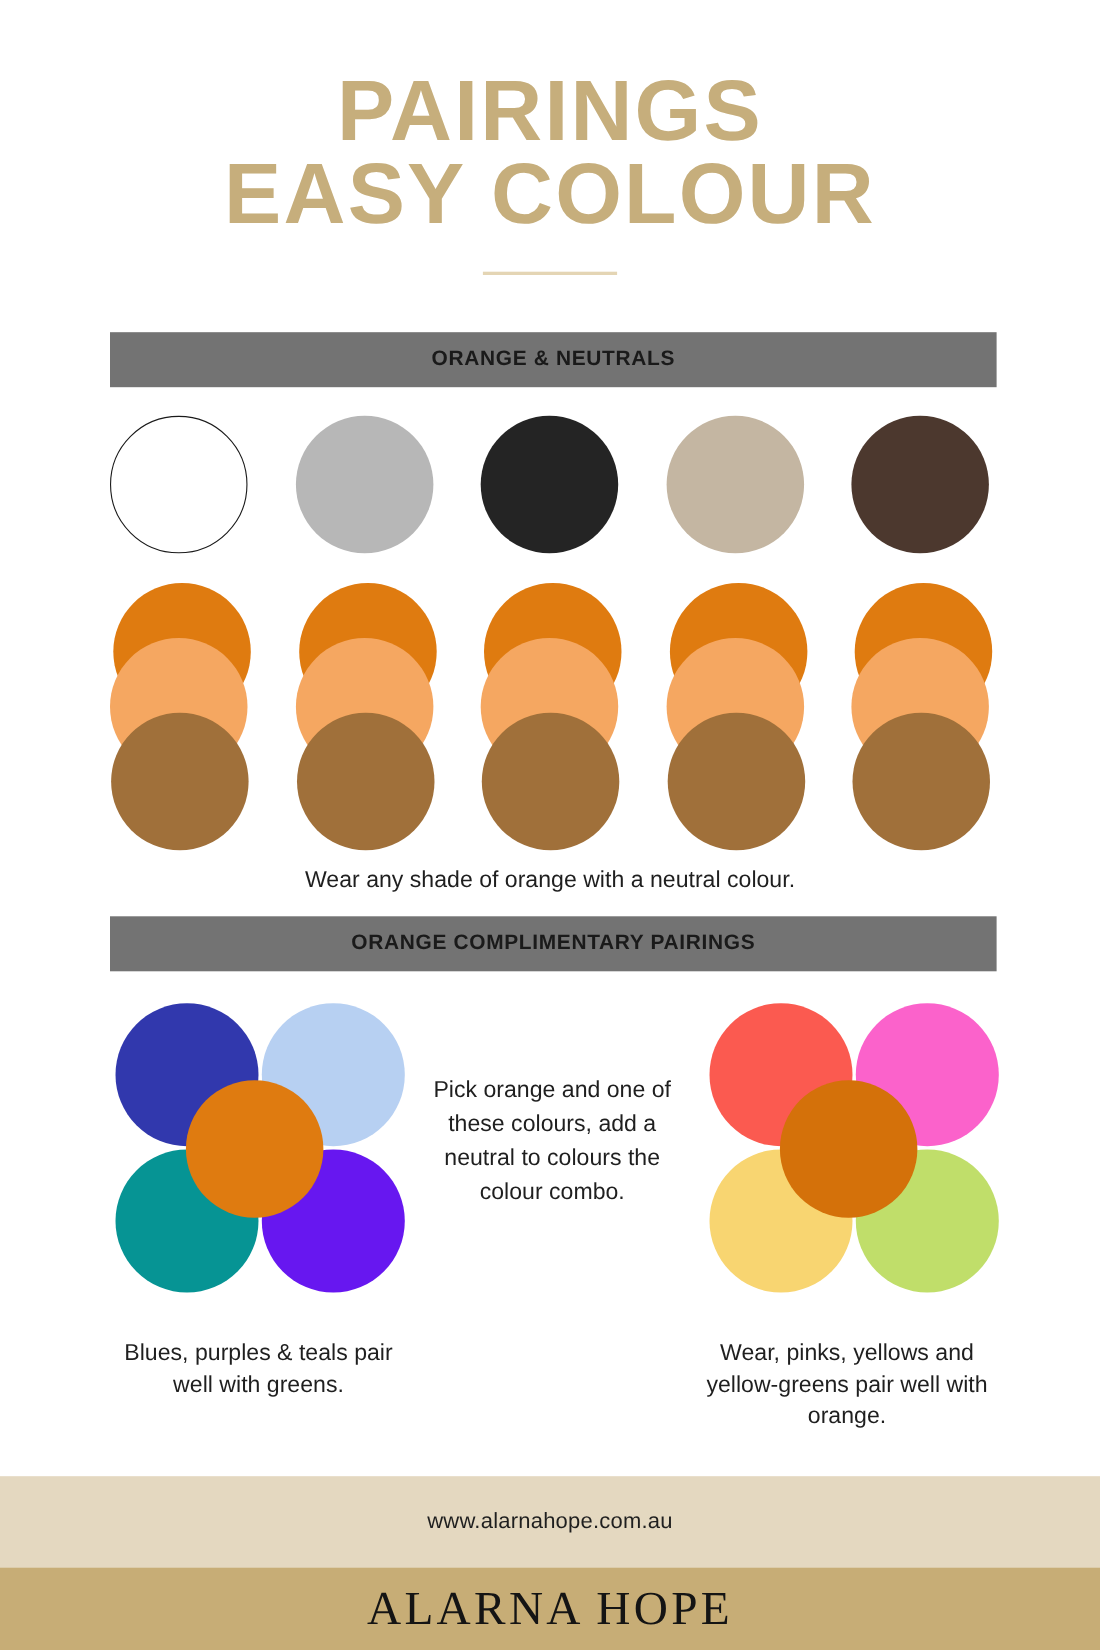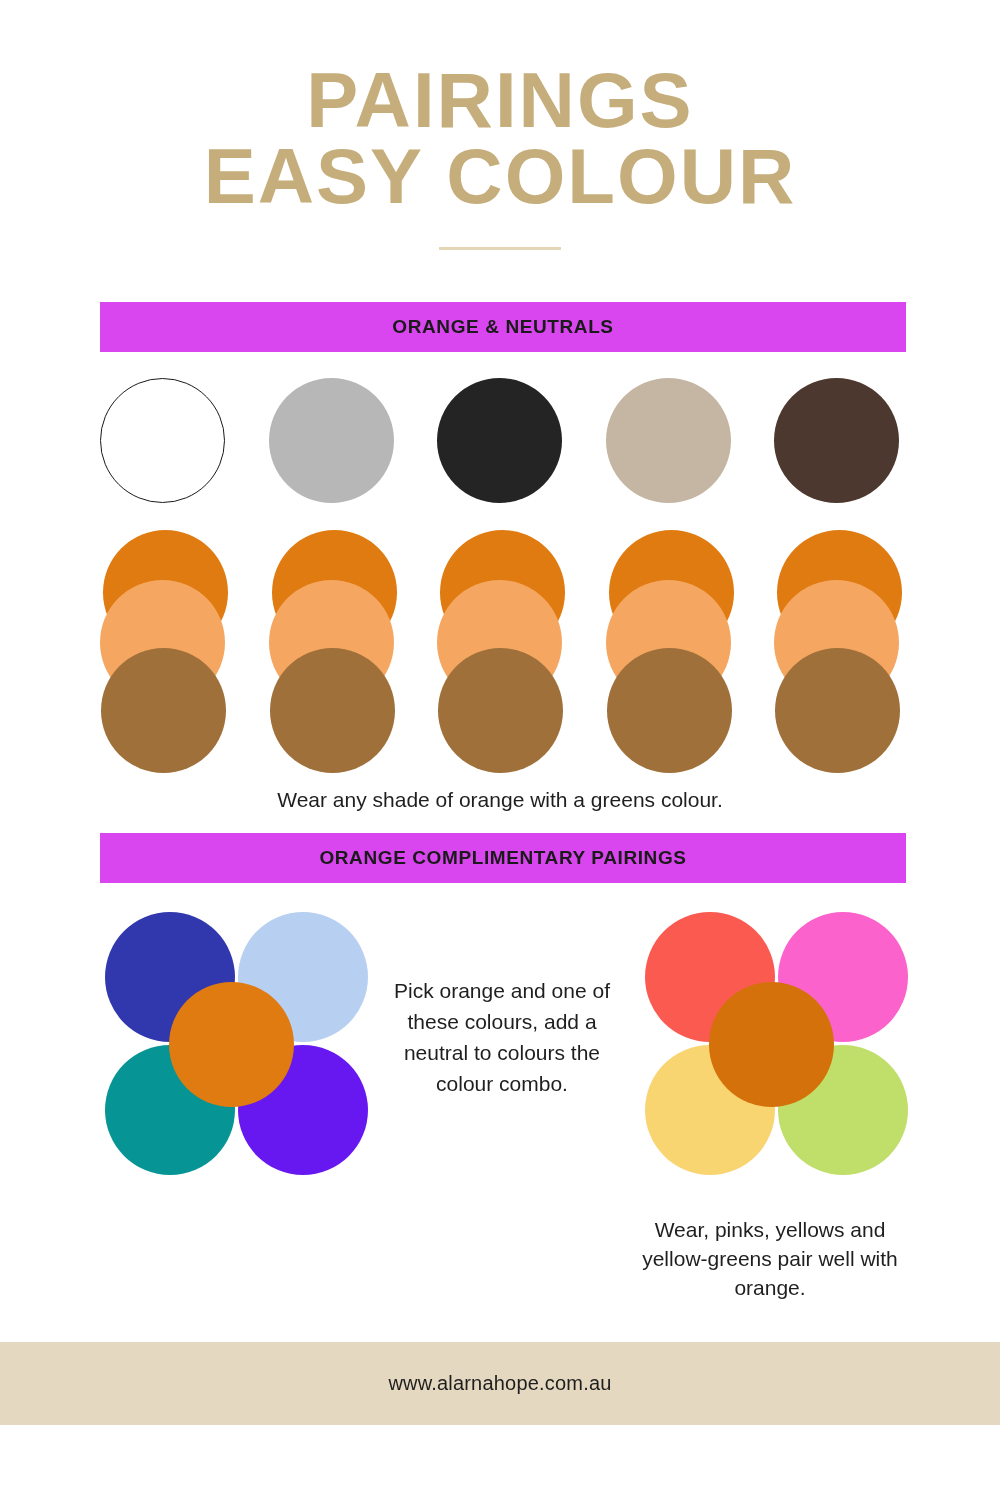--- a/index.html
+++ b/index.html
@@ -45,21 +45,21 @@
     background: #e4d5b4;
     margin: 32px auto 0 auto;
   }
 
   
   .section-bar {
     position: absolute;
     left: 100px;
     width: 806px;
     height: 50px;
-    background: #d946ef;
+    background: #737373;
     display: flex;
     align-items: center;
     justify-content: center;
   }
   .section-bar-label {
     font-family: "Liberation Sans", sans-serif;
     font-size: 19px;
     font-weight: bold;
     letter-spacing: 0.6px;
     color: #1a1a1a;
@@ -260,21 +260,21 @@
         <div class="orange-circle oc-mid" style="background: rgb(245, 167, 97);"></div>
         <div class="orange-circle oc-bottom" style="background: rgb(160, 112, 58);"></div>
       </div>
       <div class="orange-stack" style="left: 674px;">
         <div class="orange-circle oc-top" style="background: rgb(223, 123, 16);"></div>
         <div class="orange-circle oc-mid" style="background: rgb(245, 167, 97);"></div>
         <div class="orange-circle oc-bottom" style="background: rgb(160, 112, 58);"></div>
       </div>
     </div>
 
-  <div class="caption" id="caption-neutrals">Wear any shade of orange with a greens colour.</div>
+  <div class="caption" id="caption-neutrals">Wear any shade of orange with a neutral colour.</div>
 
   <div class="section-bar" id="bar-complimentary">
     <span class="section-bar-label">ORANGE COMPLIMENTARY PAIRINGS</span>
   </div>
 
   <div class="flower" id="flower-left">
       <div class="petal tl" style="background: rgb(49, 56, 173);"></div>
       <div class="petal tr" style="background: rgb(183, 208, 242);"></div>
       <div class="petal bl" style="background: rgb(6, 148, 148);"></div>
       <div class="petal br" style="background: rgb(103, 23, 240);"></div>
@@ -284,19 +284,23 @@
   <div class="caption" id="caption-middle">Pick orange and one of these colours, add a neutral to colours the colour combo.</div>
 
   <div class="flower" id="flower-right">
       <div class="petal tl" style="background: rgb(251, 90, 80);"></div>
       <div class="petal tr" style="background: rgb(251, 98, 203);"></div>
       <div class="petal bl" style="background: rgb(248, 213, 113);"></div>
       <div class="petal br" style="background: rgb(192, 222, 106);"></div>
       <div class="flower-center" style="background: rgb(212, 113, 10);"></div>
     </div>
 
+  <div class="caption" id="caption-left">Blues, purples &amp; teals pair well with greens.</div>
   <div class="caption" id="caption-right">Wear, pinks, yellows and yellow-greens pair well with orange.</div>
 
   <div class="footer-url-band">
     <span class="footer-url">www.alarnahope.com.au</span>
   </div>
+  <div class="footer-brand-band">
+    <span class="footer-brand">ALARNA HOPE</span>
+  </div>
 
 </div>
 
 </body></html>

